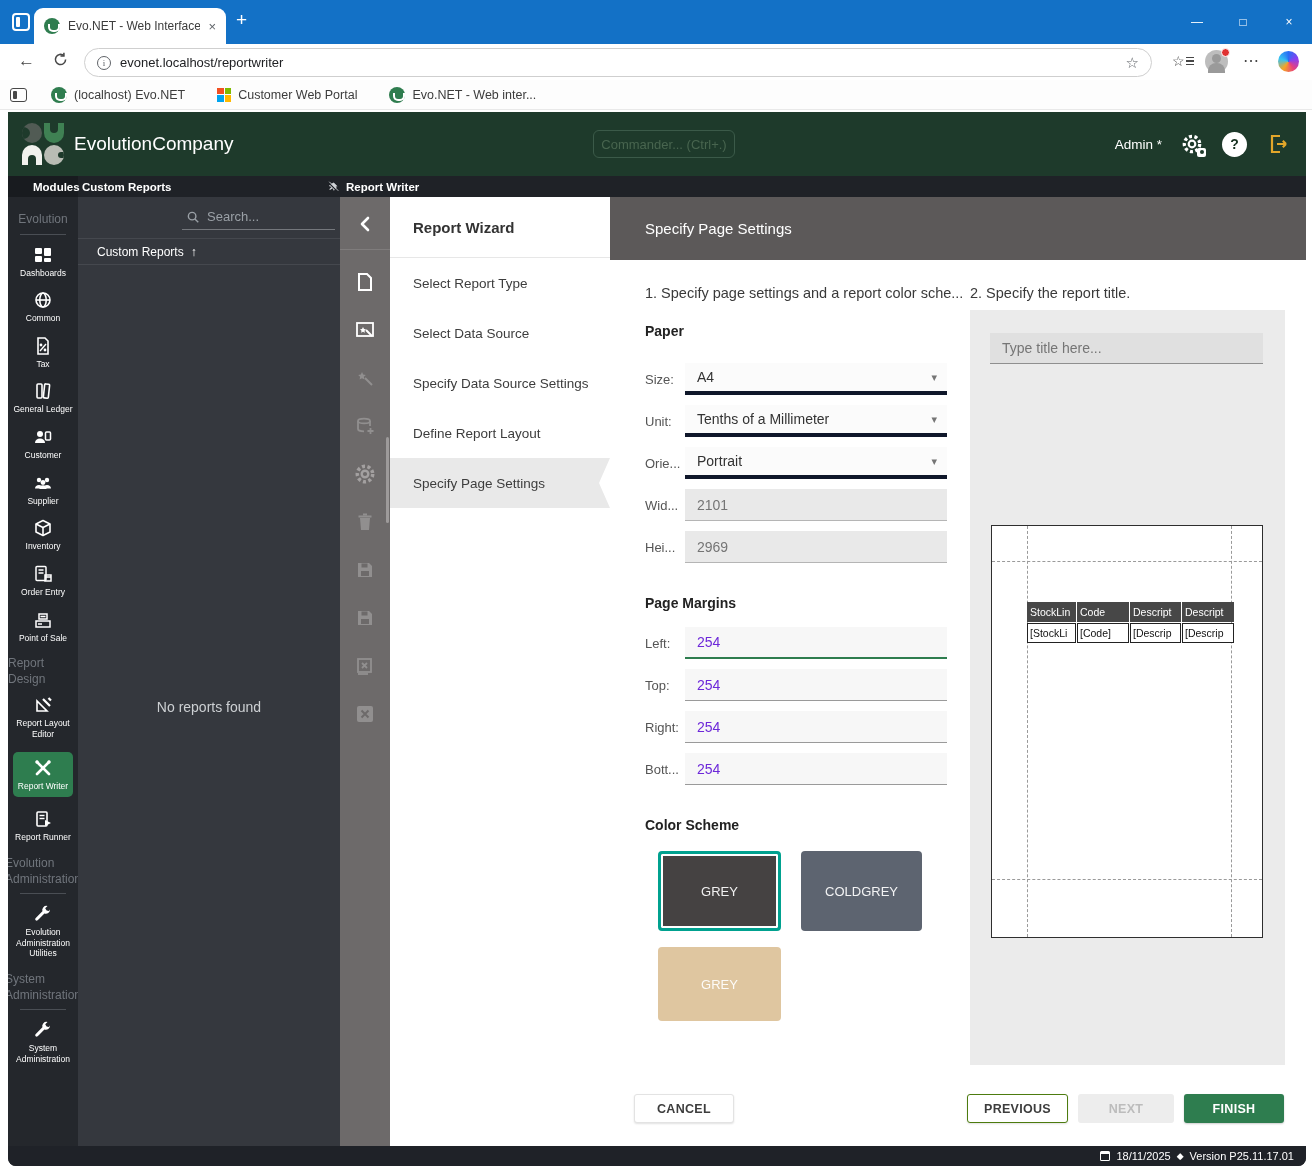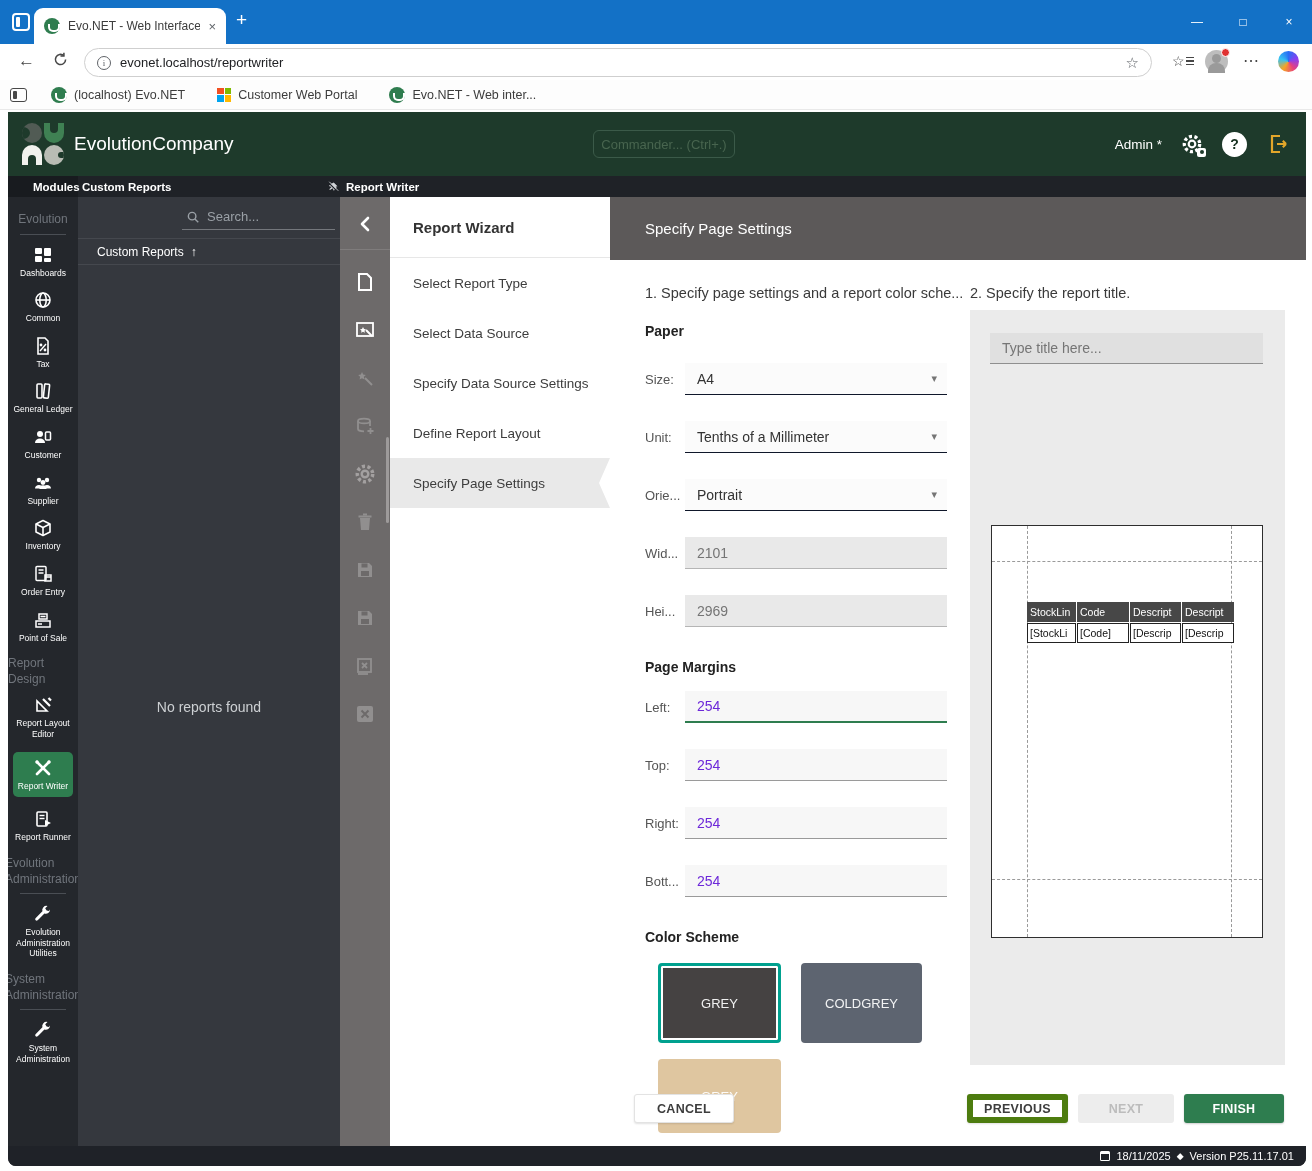--- a/index.html
+++ b/index.html
@@ -126,24 +126,24 @@
 
   
   #main { position:absolute; left:602px; top:85px; right:0; bottom:20px; background:#fff; }
   #main-header { height:63px; background:#5c5959; color:#fff; font-size:15px; display:flex; align-items:center; padding-left:35px; }
   .instr { position:absolute; top:88px; font-size:14.5px; color:#3a3a3a; }
   #instr1 { left:35px; } #instr2 { left:360px; }
 
   #col-left { position:absolute; left:35px; top:126px; width:302px; }
   .sec-h { font-size:14px; font-weight:bold; color:#222; margin-bottom:24px; }
   .sec-h.more-gap { margin-top:32px; margin-bottom:16px; }
-  .frow { display:flex; align-items:center; height:32px; margin-bottom:26px; }
+  .frow { display:flex; align-items:center; height:32px; margin-bottom:10px; }
   .flabel { width:40px; flex:none; font-size:13px; color:#555; white-space:nowrap; overflow:hidden; }
   .fctl { flex:1; height:32px; display:flex; align-items:center; padding:0 10px 0 12px; font-size:14px; color:#333; }
-  .fctl.select { background:#fbfbfb; border-bottom:1px solid #0f172a; justify-content:space-between; }
+  .fctl.select { background:#fbfbfb; border-bottom:4px solid #0f172a; justify-content:space-between; }
   .fctl .caret { color:#757575; font-size:11px; }
   .fctl.disabled { background:#e9e9e9; border-bottom:1px solid #b5b5b5; color:#757575; }
   .fctl.minput { background:#f7f7f7; border-bottom:1px solid #9a9a9a; padding:0; }
   .fctl.minput.focused { border-bottom:2px solid #2e7d4f; }
   .fctl.minput input { width:100%; height:100%; background:transparent; border:none; outline:none; padding:0 12px;
     font-size:14px; color:#6d28d9; font-family:"Liberation Sans", sans-serif; }
 
   #swatches { display:grid; grid-template-columns:123px 121px; grid-template-rows:80px 74px; gap:16px 20px; margin:18px 0 0 13px; }
   .swatch { border-radius:4px; display:flex; align-items:center; justify-content:center; font-size:13px; color:rgba(255,255,255,.92); }
   .swatch.selected { border:3px solid #00a18f; box-shadow:inset 0 0 0 2px #fff; }
@@ -159,21 +159,21 @@
   .pv-row { display:flex; }
   .pv-hcell { height:20px; background:#474747; color:#fff; font-size:10.5px; display:flex; align-items:center;
     padding-left:3px; margin-right:1px; overflow:hidden; white-space:nowrap; flex:none; }
   .pv-rcell { height:20px; background:#fff; border:1px solid #222; color:#111; font-size:10.5px; display:flex; align-items:center;
     padding-left:2px; margin:1px 1px 0 0; overflow:hidden; white-space:nowrap; flex:none; }
   .cw0{width:49px;} .cw1{width:52px;} .cw2{width:51px;} .cw3{width:52px;}
 
   .btn { position:absolute; top:897px; height:29px; border-radius:3px; font-size:12.5px; font-weight:bold; letter-spacing:.3px;
     display:flex; align-items:center; justify-content:center; }
   #btn-cancel { left:24px; width:100px; background:#fff; border:1px solid #e3e3e3; color:#3d3d3d; box-shadow:0 1px 2px rgba(0,0,0,.12); }
-  #btn-prev { left:357px; width:101px; background:#fff; border:6px solid #4d7c0f; color:#3d3d3d; box-shadow:0 1px 2px rgba(0,0,0,.12); }
+  #btn-prev { left:357px; width:101px; background:#fff; border:1px solid #4d7c0f; color:#3d3d3d; box-shadow:0 1px 2px rgba(0,0,0,.12); }
   #btn-next { left:468px; width:96px; background:#ededed; color:#bcbcbc; }
   #btn-finish { left:574px; width:100px; background:#2e7d4f; color:#fff; box-shadow:0 1px 2px rgba(0,0,0,.2); }
 
   #statusbar { position:absolute; left:0; right:0; bottom:0; height:20px; background:#1f2228; color:#fff; font-size:11px;
     display:flex; align-items:center; justify-content:flex-end; gap:6px; padding-right:12px; }
   .cal-icon { width:10px; height:10px; border:1px solid #fff; border-top:3px solid #fff; border-radius:1.5px; }
   .diamond { font-size:9px; line-height:1; }
 </style>
 </head>
 <body>

